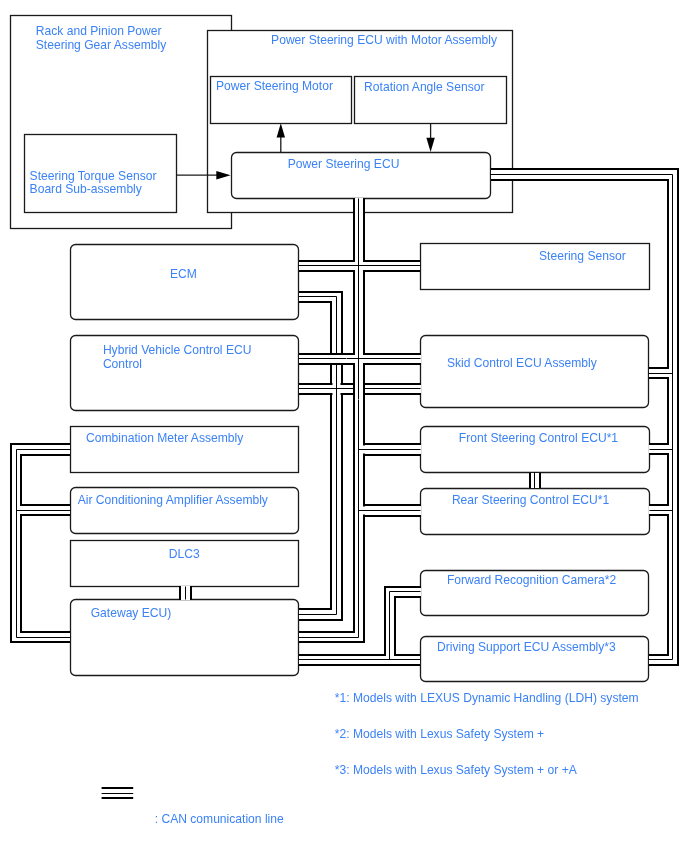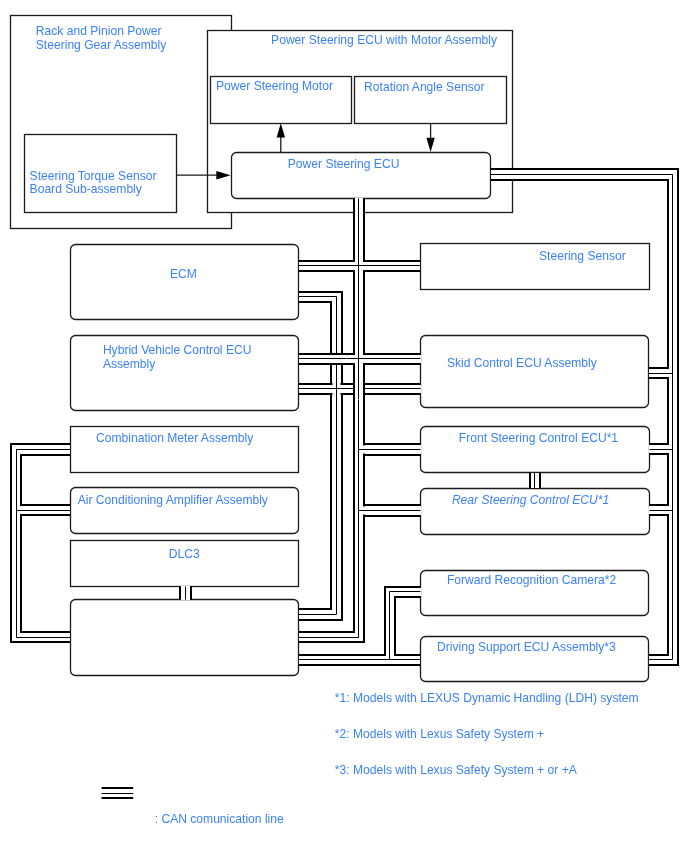--- a/index.html
+++ b/index.html
@@ -197,28 +197,28 @@
     </svg>
   <div id="labels">
       <div class="lbl" style="left: 35.8px; top: 25px;"><div>Rack and Pinion Power</div><div>Steering Gear Assembly</div></div>
       <div class="lbl" style="left: 235.1px; top: 34px; margin-left: 36px;"><div>Power Steering ECU with Motor Assembly</div></div>
       <div class="lbl" style="left: 216px; top: 80.4px;"><div>Power Steering Motor</div></div>
       <div class="lbl" style="left: 364.1px; top: 80.7px;"><div>Rotation Angle Sensor</div></div>
       <div class="lbl" style="left: 29.6px; top: 141.7px; margin-top: 28px;"><div>Steering Torque Sensor</div><div>Board Sub-assembly</div></div>
       <div class="lbl" style="left: 287.8px; top: 157.9px;"><div>Power Steering ECU</div></div>
       <div class="lbl" style="left: 170px; top: 268.1px;"><div>ECM</div></div>
       <div class="lbl" style="left: 499px; top: 250.2px; margin-left: 40px;"><div>Steering Sensor</div></div>
-      <div class="lbl" style="left: 102.9px; top: 344px;"><div>Hybrid Vehicle Control ECU</div><div>Assembly</div></div>
+      <div class="lbl" style="left: 102.9px; top: 344px;"><div>Hybrid Vehicle Control ECU</div><div>Control</div></div>
       <div class="lbl" style="left: 446.9px; top: 356.8px;"><div>Skid Control ECU Assembly</div></div>
-      <div class="lbl" style="left: 96px; top: 431.8px;"><div>Combination Meter Assembly</div></div>
+      <div class="lbl" style="left: 86px; top: 431.8px;"><div>Combination Meter Assembly</div></div>
       <div class="lbl" style="left: 446.8px; top: 432.2px; padding-left: 12px;"><div>Front Steering Control ECU*1</div></div>
       <div class="lbl" style="left: 77.7px; top: 493.9px;"><div>Air Conditioning Amplifier Assembly</div></div>
-      <div class="lbl" style="left: 451.9px; top: 493.9px; font-style: italic;"><div>Rear Steering Control ECU*1</div></div>
+      <div class="lbl" style="left: 451.9px; top: 493.9px;"><div>Rear Steering Control ECU*1</div></div>
       <div class="lbl" style="left: 168.7px; top: 548px;"><div>DLC3</div></div>
       <div class="lbl" style="left: 446.9px; top: 574.2px;"><div>Forward Recognition Camera*2</div></div>
-      <div class="lbl" style="left: 90.7px; top: 606.9px;"></div>
+      <div class="lbl" style="left: 90.7px; top: 606.9px;"><div>Gateway ECU)</div></div>
       <div class="lbl" style="left: 437px; top: 641px;"><div>Driving Support ECU Assembly*3</div></div>
       <div class="lbl" style="left: 334.8px; top: 691.9px;"><div>*1: Models with LEXUS Dynamic Handling (LDH) system</div></div>
       <div class="lbl" style="left: 334.8px; top: 727.9px;"><div>*2: Models with Lexus Safety System +</div></div>
       <div class="lbl" style="left: 334.8px; top: 763.9px;"><div>*3: Models with Lexus Safety System + or +A</div></div>
       <div class="lbl" style="left: 135.7px; top: 813px; margin-left: 19px;"><div>: CAN comunication line</div></div>
     </div>
 </div>
 
 </body></html>

